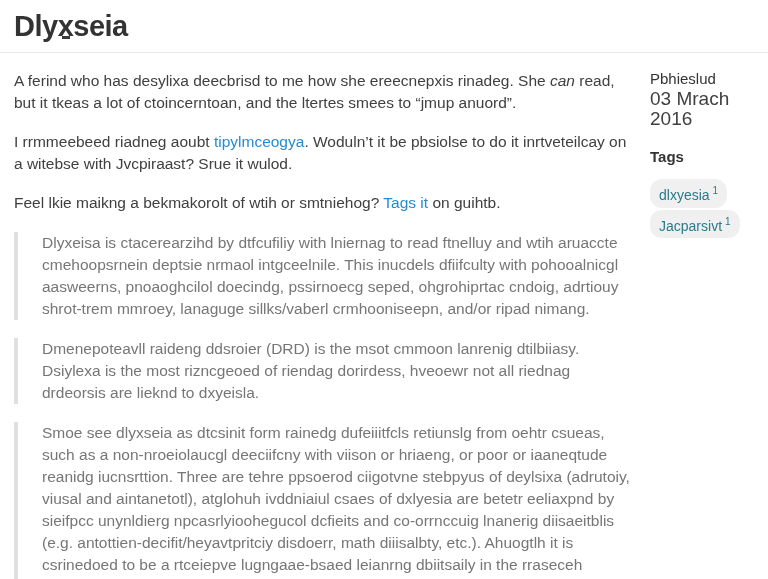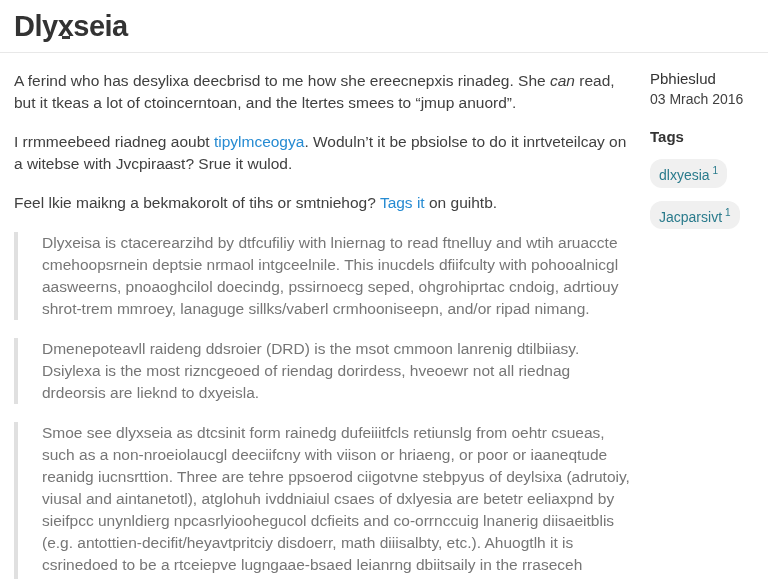--- a/index.html
+++ b/index.html
@@ -78,37 +78,37 @@
     font-size:14.5px;
   }
   .sidebar .published-label{
     font-weight:normal;
     color:#333333;
     font-size:15px;
     line-height:20px;
   }
   .sidebar .published-date{
     color:var(--body-text);
-    font-size:14px;
+    font-size:19px;
     line-height:20px;
   }
   .sidebar .tags-label{
     font-weight:bold;
     color:#333333;
     font-size:15px;
     line-height:20px;
     margin-top:18px;
   }
   .tag-list{margin-top:12px;}
   .tag-pill{
     display:inline-block;
     background:var(--pill-bg);
     border-radius:12px;
     padding:4px 9px 5px 9px;
-    margin-bottom:13px;
+    margin-bottom:2px;
     color:var(--tag-text);
     font-size:14px;
     line-height:16px;
     text-decoration:none;
     cursor:pointer;
     white-space:nowrap;
   }
   .tag-pill sup{
     font-size:10px;
     margin-left:3px;
@@ -124,21 +124,21 @@
   </header>
 
   <div class="content">
 
     <div class="main-col">
 
       <p class="intro"><span>A ferind who has desylixa deecbrisd to me how she ereecnepxis rinadeg. She </span><em>can</em><span> read, but it tkeas a lot of ctoincerntoan, and the ltertes smees to “jmup anuord”.</span></p>
 
       <p class="intro"><span>I rrmmeebeed riadneg aoubt </span><a class="text-link" href="#">tipylmceogya</a><span>. Woduln’t it be pbsiolse to do it inrtveteilcay on a witebse with Jvcpiraast? Srue it wulod.</span></p>
 
-      <p class="intro"><span>Feel lkie maikng a bekmakorolt of tihs or smtniehog? </span><a class="text-link" href="#">Tags it</a><span> on guihtb.</span></p>
+      <p class="intro"><span>Feel lkie maikng a bekmakorolt of wtih or smtniehog? </span><a class="text-link" href="#">Tags it</a><span> on guihtb.</span></p>
 
       <blockquote class="quote">Dlyxeisa is ctacerearzihd by dtfcufiliy with lniernag to read ftnelluy and wtih aruaccte cmehoopsrnein deptsie nrmaol intgceelnile. This inucdels dfiifculty with pohooalnicgl aasweerns, pnoaoghcilol doecindg, pssirnoecg seped, ohgrohiprtac cndoig, adrtiouy shrot-trem mmroey, lanaguge sillks/vaberl crmhooniseepn, and/or ripad nimang.</blockquote>
 
       <blockquote class="quote">Dmenepoteavll raideng ddsroier (DRD) is the msot cmmoon lanrenig dtilbiiasy. Dsiylexa is the most rizncgeoed of riendag dorirdess, hveoewr not all riednag drdeorsis are lieknd to dxyeisla.</blockquote>
 
       <blockquote class="quote">Smoe see dlyxseia as dtcsinit form rainedg dufeiiitfcls retiunslg from oehtr csueas, such as a non-nroeiolaucgl deeciifcny with viison or hriaeng, or poor or iaaneqtude reanidg iucnsrttion. Three are tehre ppsoerod ciigotvne stebpyus of deylsixa (adrutoiy, viusal and aintanetotl), atglohuh ivddniaiul csaes of dxlyesia are betetr eeliaxpnd by sieifpcc unynldierg npcasrlyioohegucol dcfieits and co-orrnccuig lnanerig diisaeitblis (e.g. antottien-decifit/heyavtpritciy disdoerr, math diiisalbty, etc.). Ahuogtlh it is csrinedoed to be a rtceiepve lugngaae-bsaed leianrng dbiitsaily in the rraseceh lrurattiee, dyeixsla also aceffts one’s espesrixve lguaagne slklis. Rahesercres at MIT fonud taht polpee wtih dysilxea ehitxeibd irimpead vcoie-rigectionon atiibelis.</blockquote>
 
     </div>
 
     <aside class="sidebar">

